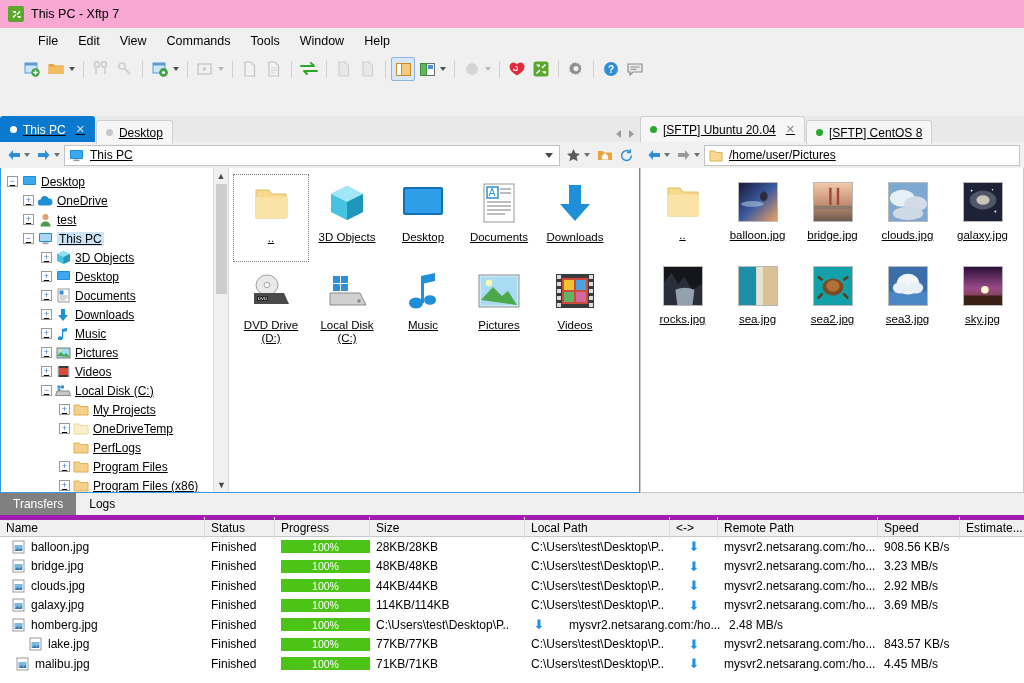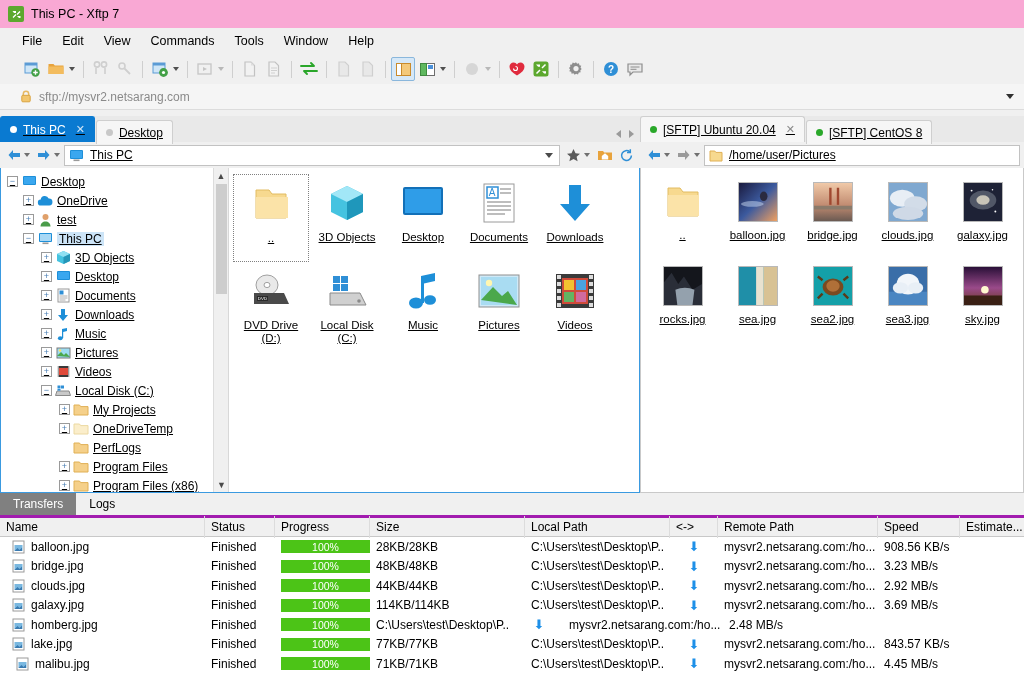--- a/index.html
+++ b/index.html
@@ -15,21 +15,21 @@
   
   .titlebar { height:28px; background:#f9a8d4; display:flex; align-items:center; padding-left:8px; }
   .app-logo {
     width:16px; height:16px; background:#5ca82e; border-radius:2px;
     display:flex; align-items:center; justify-content:center;
     color:#fff; font-size:10px; font-weight:bold; margin-right:7px;
   }
   .title-text { font-size:12.5px; color:#000; }
 
   
-  .menubar { height:26px; background:#f0f0f0; display:flex; align-items:center; padding-left:12px; }
+  .menubar { height:26px; background:#f0f0f0; display:flex; align-items:center; padding-left:28px; }
   .menu-item { padding:3px 10px; font-size:12.5px; color:#000; cursor:default; }
 
   
   .toolbar { height:30px; background:#f0f0f0; display:flex; align-items:center; padding-left:20px; gap:0px; }
   .tb { width:24px; height:24px; display:flex; align-items:center; justify-content:center; position:relative; }
   .tb.box { border:1px solid transparent; }
   .tb.active { background:#d6e8f7; border:1px solid #8ab7dc; border-radius:2px; }
   .tb-sep { width:1px; height:17px; background:#cfcfcf; margin:0 5px; }
   .caret { width:0;height:0;border-left:3px solid transparent;border-right:3px solid transparent;border-top:4px solid #505050; margin-left:1px; margin-right:3px; }
   .caret.dim { border-top-color:#b8b8b8; }
@@ -107,21 +107,21 @@
   .cell.selected { border:1px dotted #808080; background:#fff; }
   .pane-right .cell { width:75px; height:84px; }
   .pane-right .cell .thumb { width:44px; height:44px; }
   .thumb-img { width:40px; height:40px; border:1px solid #b9b9b9; }
 
   
   .bottom { position:absolute; top:493px; left:0; width:1024px; height:190px; background:#f0f0f0; }
   .bt-tabs { height:22px; display:flex; align-items:flex-end; background:#f0f0f0; }
   .bt-tab { height:22px; padding:0 13px; display:flex; align-items:center; font-size:12px; background:#f0f0f0; color:#000;}
   .bt-tab.sel { background:#808080; color:#fff; }
-  .thead { height:22px; background:#f0f0f0; border-top:3px solid #a21caf; border-bottom:1px solid #c8c8c8; display:flex; align-items:center; }
+  .thead { height:22px; background:#f0f0f0; border-top:5px solid #a21caf; border-bottom:1px solid #c8c8c8; display:flex; align-items:center; }
   .th { font-size:12px; padding-left:6px; border-right:1px solid #dcdcdc; height:22px; display:flex; align-items:center; overflow:hidden; }
   .tbody { background:#fff; height:146px; overflow:hidden; }
   .trw { height:19.5px; display:flex; align-items:center; font-size:12px; }
   .td { padding-left:6px; height:19.5px; display:flex; align-items:center; overflow:hidden; white-space:nowrap; }
   .fileicon { width:13px;height:14px; margin-left:12px; margin-right:6px; flex:none; }
   .progbar { width:118px; height:13px; background:#4cc417; position:relative; display:flex; align-items:center; justify-content:center; }
   .progbar span { font-size:10.5px; color:#ffffff; position:relative; z-index:2; }
   .arrow-dn { color:#1e90e8; font-size:13px; }
 </style>
 </head>
@@ -303,30 +303,20 @@
       </svg>
     </div>
     <div class="tb">
       <svg width="18" height="18" viewBox="0 0 18 18">
         <path d="M2 4h14v8H7l-3 3v-3H2z" fill="#e9e9e9" stroke="#8e8e8e" stroke-width="1.2"></path>
         <path d="M4.5 7h9M4.5 9.3h6" stroke="#8e8e8e" stroke-width="1"></path>
       </svg>
     </div>
   </div>
 
-  <div class="urlbar">
-    <span class="lock">
-      <svg width="12" height="13" viewBox="0 0 12 13">
-        <path d="M3.3 5.5V3.9a2.7 2.7 0 015.4 0v1.6" fill="none" stroke="#e7b963" stroke-width="1.5"></path>
-        <rect x="1.8" y="5.3" width="8.4" height="6.5" rx="1" fill="#f2c66e" stroke="#d9a33f"></rect>
-      </svg>
-    </span>
-    <span class="url-text">sftp://mysvr2.netsarang.com</span>
-    <span class="url-caret"></span>
-  </div>
 
   <div class="main">
 
     <div class="pane pane-left">
 
       <div class="tabstrip">
         <div class="tab sel">
           <span class="dot white"></span>
           <span>This PC</span>
           <span class="tab-x">✕</span>
@@ -1045,21 +1035,21 @@
         <div class="td" style="width:145px">C:\Users\test\Desktop\P..</div>
         <div class="td" style="width:48px;justify-content:center;padding-left:0">
             <span class="arrow-dn">⬇</span>
           </div>
         <div class="td" style="width:160px">mysvr2.netsarang.com:/ho...</div>
         <div class="td" style="width:82px">2.48 MB/s</div>
         <div class="td" style="width:64px"></div>
       </div>
 
       <div class="trw">
-        <div class="td" style="width:205px;padding-left:0">
+        <div class="td" style="width:205px;padding-left:17px">
           <span class="fileicon"><svg width="13" height="14" viewBox="0 0 13 14">
                 <rect x="1" y="1" width="11" height="12" fill="#fff" stroke="#9a9a9a"></rect>
                 <rect x="2.5" y="5" width="8" height="6" fill="#7ab8e0"></rect>
                 <path d="M2.5 11l3-3 2 2 2.5-2.5V11z" fill="#3a7ab0"></path>
               </svg></span>
           <span>lake.jpg</span>
         </div>
         <div class="td" style="width:70px">Finished</div>
         <div class="td" style="width:95px">
             <div class="progbar">

